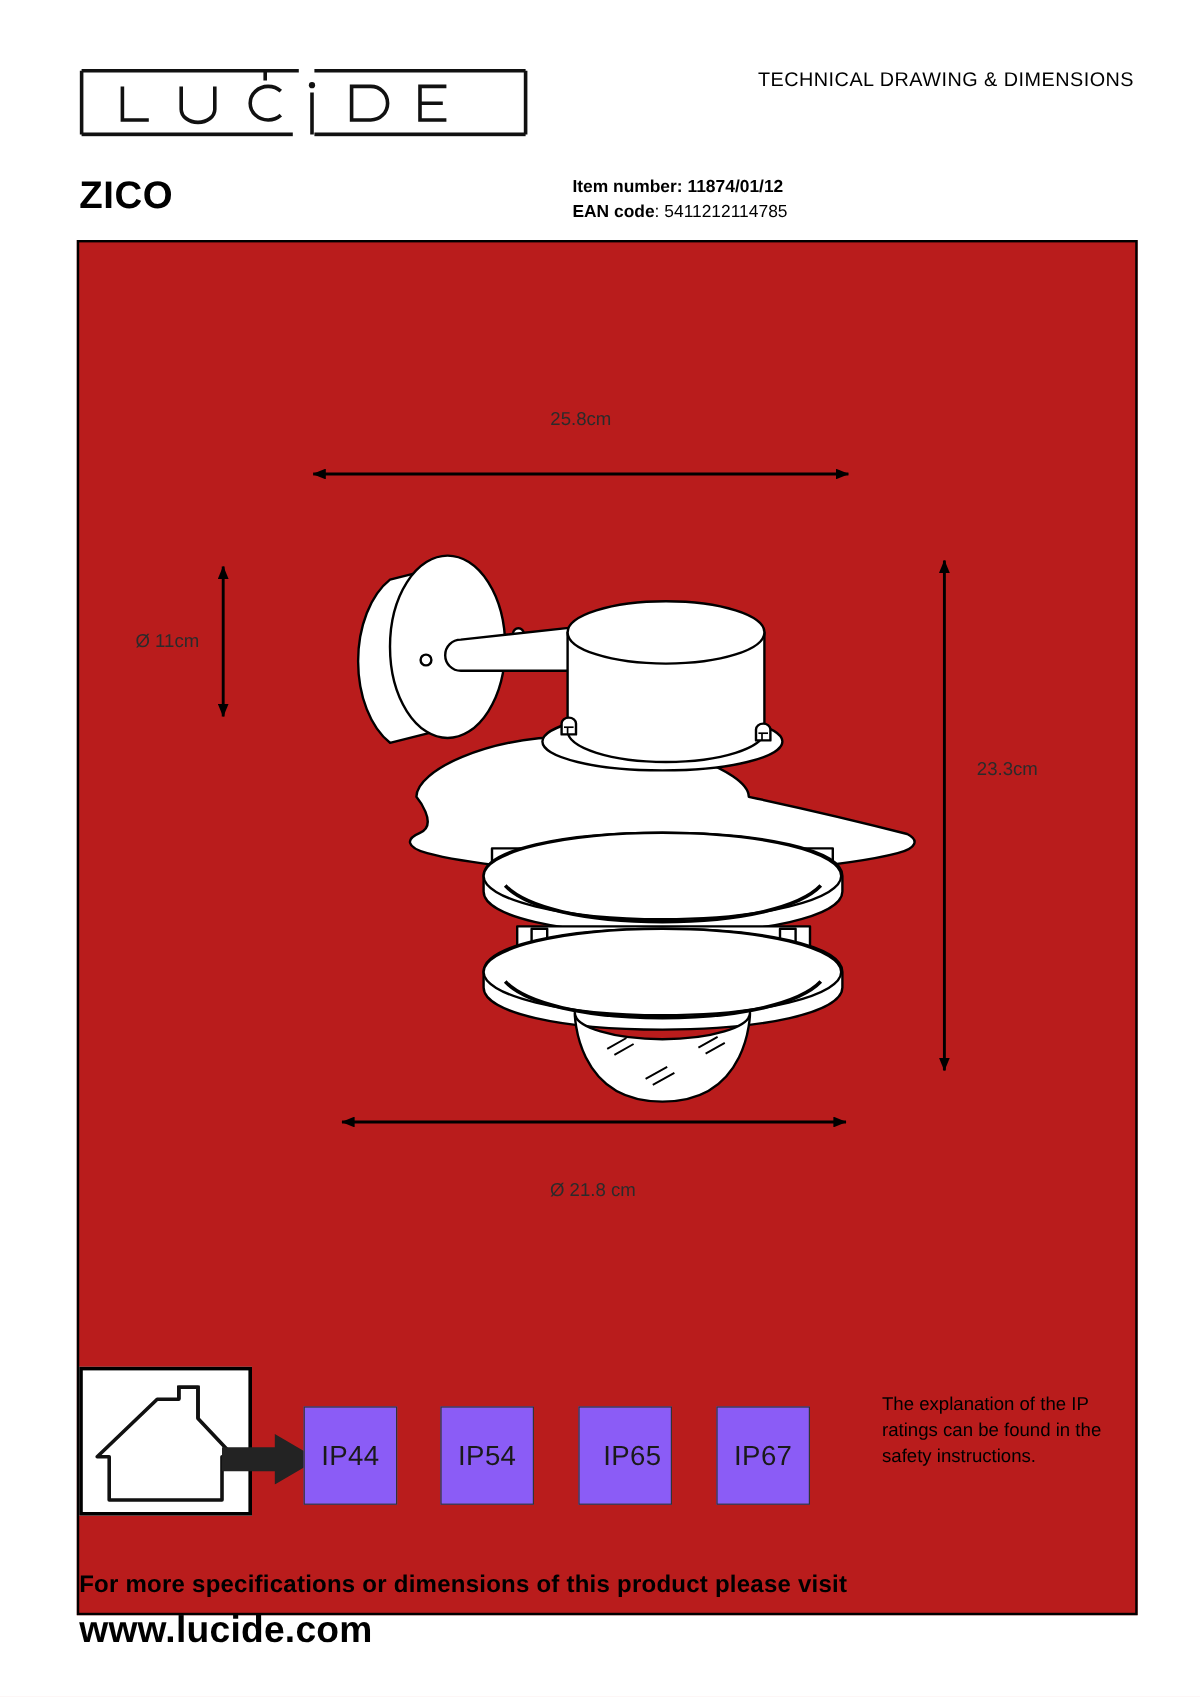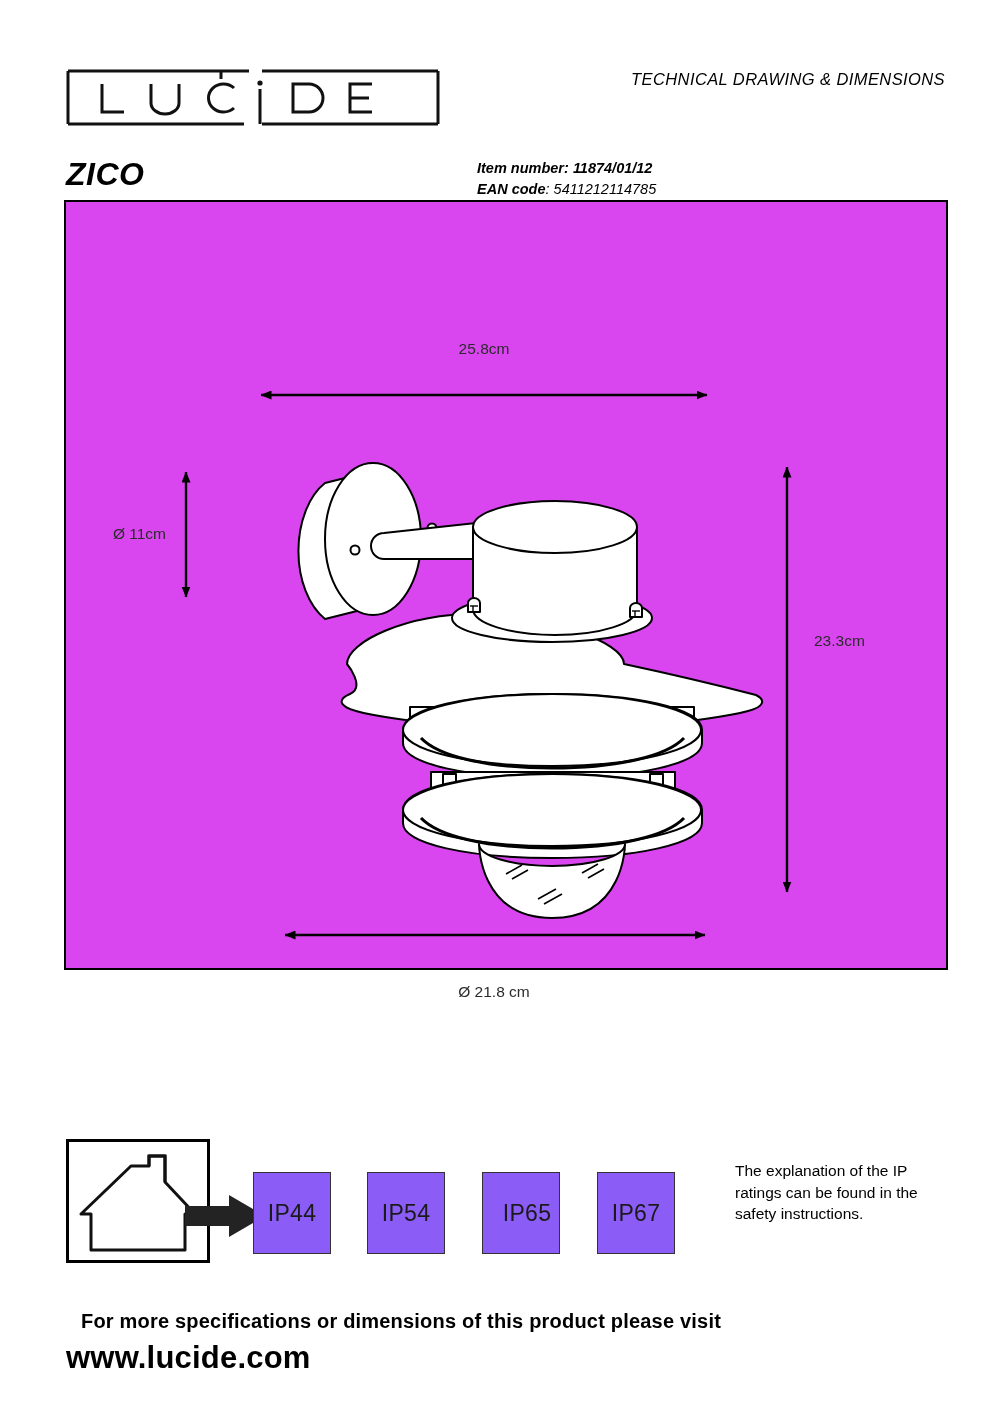--- a/index.html
+++ b/index.html
@@ -12,22 +12,22 @@
     height: 1414px;
     position: relative;
     font-family: "Liberation Sans", sans-serif;
     color: #000000;
     overflow: hidden;
   }
 
   
   #header-area {
     position: absolute;
-    left: 0; top: 12px;
-    width: 1000px; height: 256px; font-style: italic;
+    left: 0; top: 0;
+    width: 1000px; height: 256px;
   }
   #brand-logo-box {
     position: absolute;
     left: 66px; top: 57px;
     width: 374px; height: 57px;
   }
   #brand-logo-box svg { display: block; }
 
   #header-subtitle {
     position: absolute;
@@ -52,24 +52,24 @@
     font-size: 14.5px;
     line-height: 21px;
   }
   #item-meta .lbl { font-weight: bold; }
   #item-meta .val { font-weight: normal; }
 
   
   #drawing-frame {
     position: absolute;
     left: 64px; top: 200px;
-    width: 884px; height: 770px;
+    width: 884px; height: 1146px;
     border: 2px solid #000;
     box-sizing: border-box;
-    background: #d946ef;
+    background: #b91c1c;
   }
   #drawing-svg {
     position: absolute;
     left: 0; top: 0;
     width: 884px; height: 910px;
     display: block;
   }
 
   
   #ip-row {
@@ -125,21 +125,20 @@
     left: 0; top: 1300px;
     width: 1000px; height: 114px;
   }
   #footer-line-1 {
     position: absolute;
     left: 66px; top: 10px;
     font-size: 20px;
     font-weight: bold;
     letter-spacing: 0.2px;
     white-space: nowrap;
-    margin-left: 15px;
   }
   #footer-line-2 {
     position: absolute;
     left: 66px; top: 40px;
     font-size: 31px;
     font-weight: bold;
     letter-spacing: 0.2px;
   }
 
   .dim-label {

